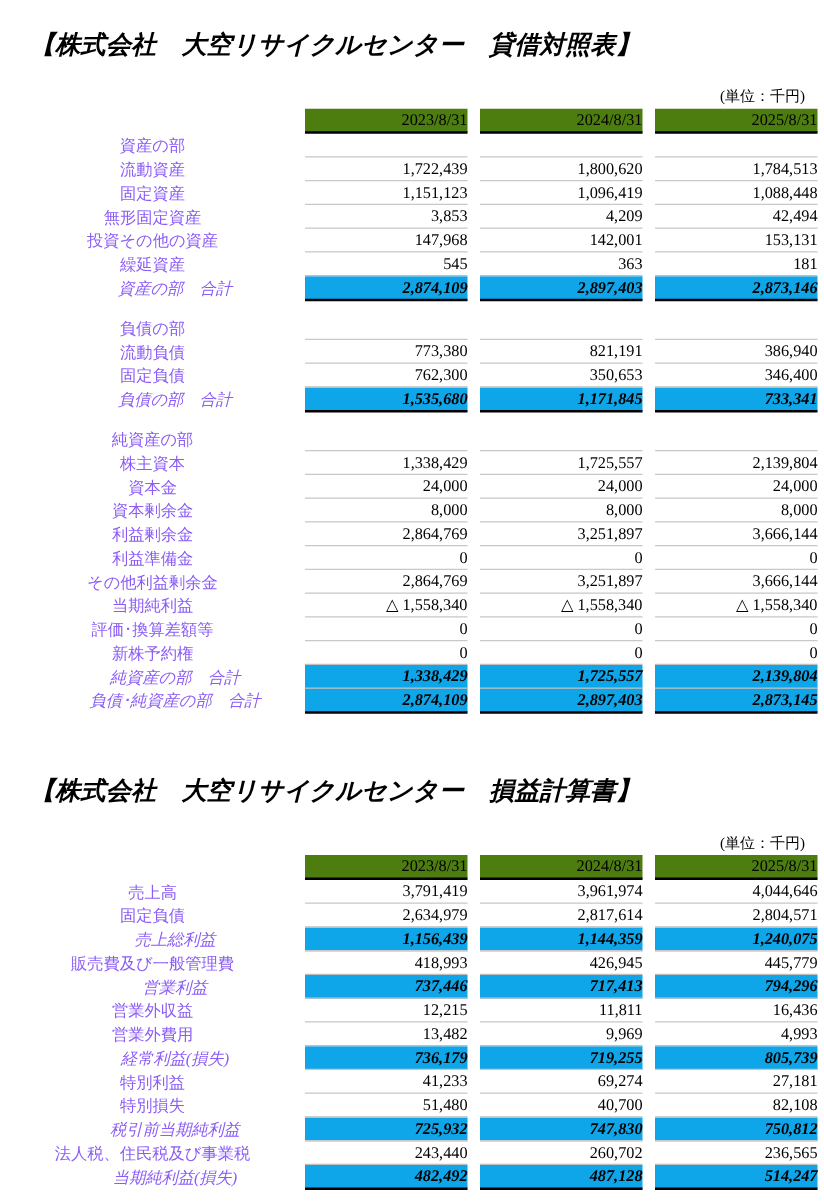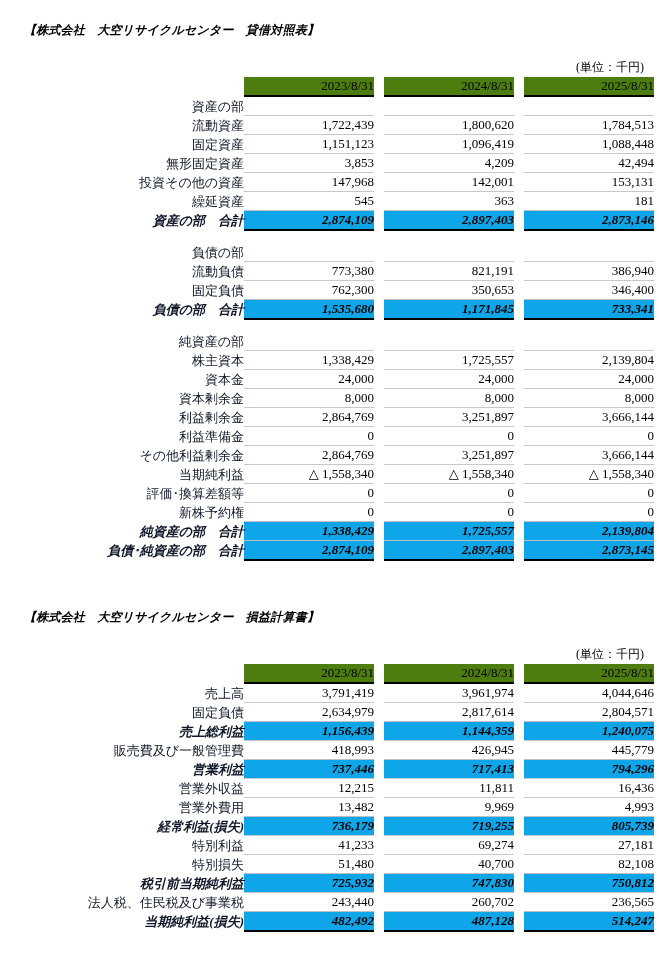--- a/index.html
+++ b/index.html
@@ -27,21 +27,21 @@
 
   
   .statement { position: relative; }
   #balance-sheet { padding-top: 22px; }
   #income-statement { padding-top: 18px; }
 
   .stmt-title {
     font-family: "Liberation Serif", "DejaVu Serif", serif;
     font-weight: bold;
     font-style: italic;
-    font-size: 12px;
+    font-size: 20px;
     letter-spacing: 0.2px;
     margin: 0 0 4px 24px;
     white-space: nowrap;
   }
 
   .unit-row {
     display: flex;
     justify-content: flex-end;
     padding-right: 15px;
     font-size: 12px;
@@ -83,26 +83,26 @@
     line-height: 17px;
     height: 17px;
     border-bottom: 2px solid #000000;
     font-family: "Liberation Serif", "DejaVu Serif", serif;
   }
   .hdr-label { background: transparent; border: none; }
   .hdr-gap { background: transparent; border: none; }
 
   
   .lbl {
-    text-align: right;
+    text-align: center;
     white-space: nowrap;
     font-size: 13.5px;
     font-family: "Liberation Serif", "DejaVu Serif", serif;
     padding-left: 24px;
-    color: #0f172a;
+    color: #8b5cf6;
   }
   .ind0 { padding-left: 24px; }
   .ind1 { padding-left: 38px; }
   .ind2 { padding-left: 52px; }
   .ind3 { padding-left: 66px; }
 
   
   .val {
     text-align: right;
     padding-right: 6px;
@@ -111,21 +111,21 @@
     border-top: 1px solid #c8c8c8;
     white-space: nowrap;
   }
   .gap { border: none; background: transparent; }
 
   
   tr.no-top .val { border-top: none; }
 
   
   tr.total .lbl {
-    font-weight: bold;
+    font-weight: normal;
     font-style: italic;
     padding-left: 36px;
   }
   tr.total .val {
     background: #0ea5e9;
     font-weight: bold;
     font-style: italic;
     border-top: 1px solid #bfbfbf;
   }
   tr.total.grand .val {

